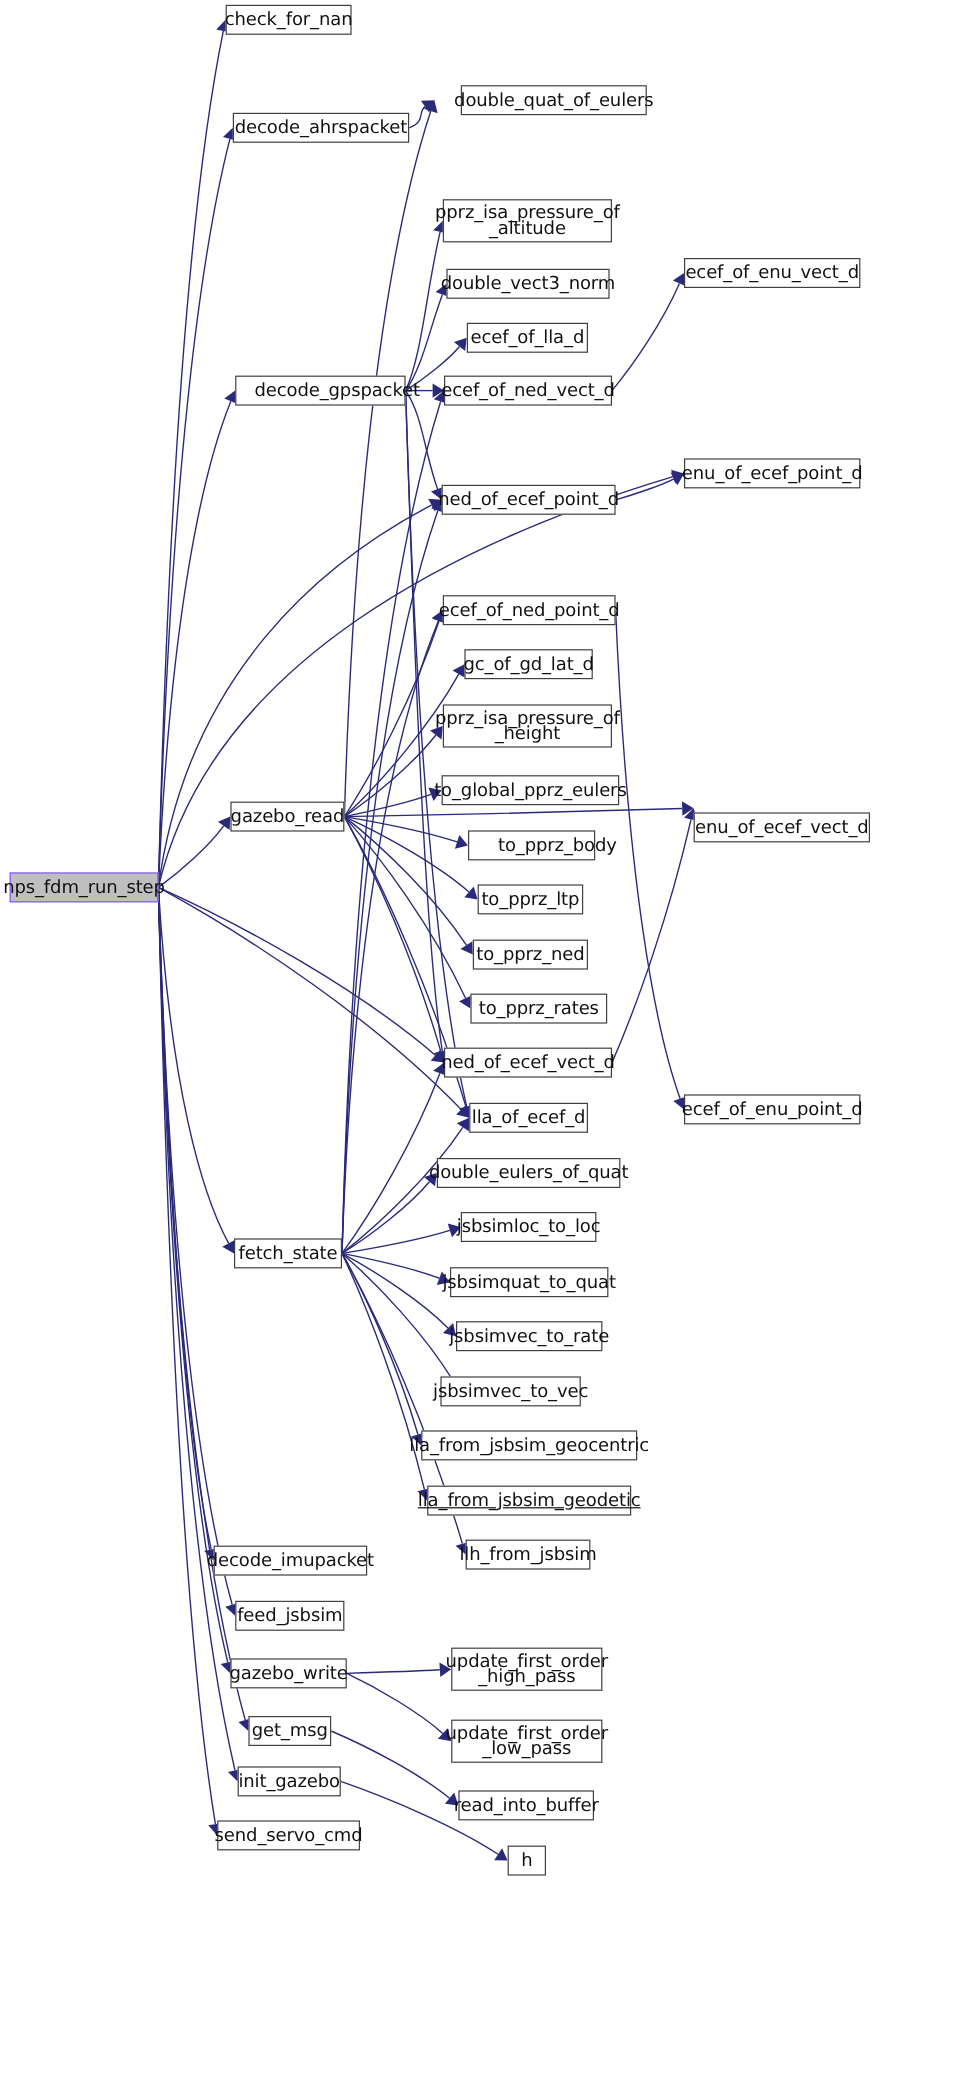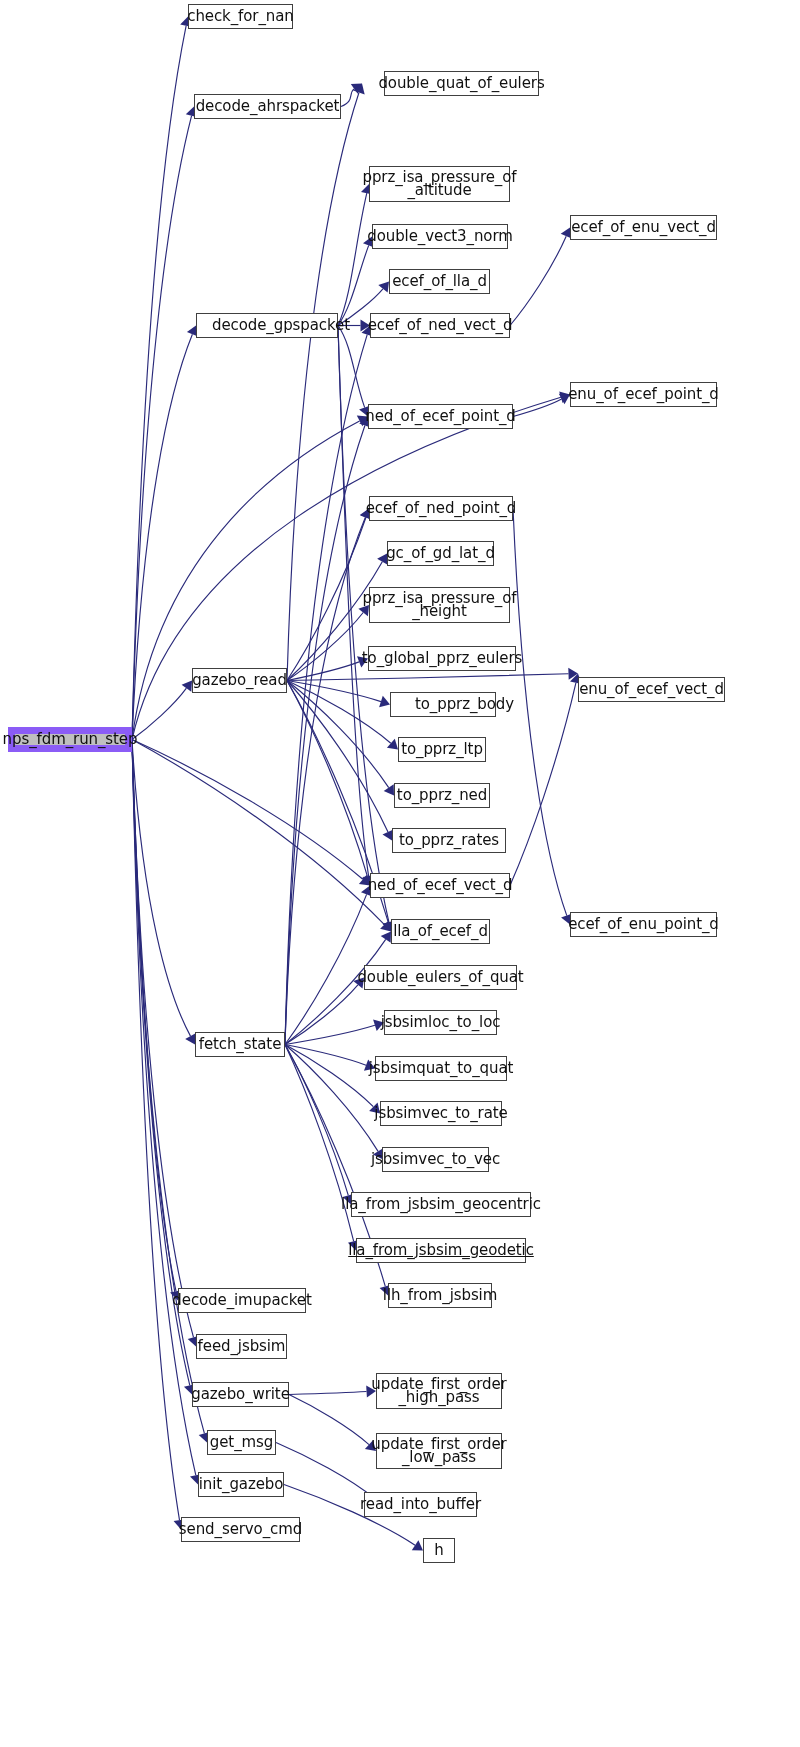--- a/index.html
+++ b/index.html
@@ -44,21 +44,21 @@
     display: flex;
     align-items: center;
     justify-content: center;
     text-align: center;
     white-space: pre-line;
     letter-spacing: -0.1px;
     z-index: 3;
   }
   .node.root {
     background: #bfbfbf;
-    border: 7px solid #8b5cf6;
+    border: 1px solid #8b5cf6;
   }
 </style>
 </head>
 <body>
 
 <div id="graph-root">
   <svg class="edges" id="edge-layer" viewBox="0 0 800 1747">
       <path class="edge-path" d="M 132.0 739.5 C 142.0 341.8 164.5 132.2 186.1 25.8"></path>
       <polygon class="arrow-head" points="188.0,16.5 192.0,27.0 180.2,24.6"></polygon>
       <path class="edge-path" d="M 132.0 739.5 C 142.0 391.3 168.0 207.8 191.6 115.7"></path>
@@ -198,30 +198,30 @@
       <div class="node" style="left: 394px; top: 783px; width: 96px; height: 25px;">to_pprz_ned</div>
       <div class="node" style="left: 392px; top: 828px; width: 114px; height: 25px;">to_pprz_rates</div>
       <div class="node" style="left: 370px; top: 873px; width: 140px; height: 25px;">ned_of_ecef_vect_d</div>
       <div class="node" style="left: 570px; top: 912px; width: 147px; height: 25px;">ecef_of_enu_point_d</div>
       <div class="node" style="left: 391px; top: 919px; width: 99px; height: 25px;">lla_of_ecef_d</div>
       <div class="node" style="left: 364px; top: 965px; width: 153px; height: 25px;">double_eulers_of_quat</div>
       <div class="node" style="left: 195px; top: 1032px; width: 90px; height: 25px;">fetch_state</div>
       <div class="node" style="left: 384px; top: 1010px; width: 113px; height: 25px;">jsbsimloc_to_loc</div>
       <div class="node" style="left: 375px; top: 1056px; width: 132px; height: 25px;">jsbsimquat_to_quat</div>
       <div class="node" style="left: 380px; top: 1101px; width: 122px; height: 25px;">jsbsimvec_to_rate</div>
-      <div class="node" style="left: 382px; top: 1147px; width: 107px; height: 25px;">jsbsimvec_to_vec</div>
+      <div class="node" style="left: 367px; top: 1147px; width: 117px; height: 25px;">jsbsimvec_to_vec</div>
       <div class="node" style="left: 351px; top: 1192px; width: 180px; height: 25px;">lla_from_jsbsim_geocentric</div>
       <div class="node" style="left: 356px; top: 1238px; width: 170px; height: 25px; text-decoration: underline;">lla_from_jsbsim_geodetic</div>
       <div class="node" style="left: 388px; top: 1283px; width: 104px; height: 25px;">llh_from_jsbsim</div>
       <div class="node" style="left: 178px; top: 1288px; width: 128px; height: 25px;">decode_imupacket</div>
       <div class="node" style="left: 196px; top: 1334px; width: 91px; height: 25px;">feed_jsbsim</div>
       <div class="node" style="left: 192px; top: 1382px; width: 97px; height: 25px;">gazebo_write</div>
       <div class="node" style="left: 376px; top: 1373px; width: 126px; height: 36px;">update_first_order
 _high_pass</div>
       <div class="node" style="left: 207px; top: 1430px; width: 69px; height: 25px;">get_msg</div>
       <div class="node" style="left: 376px; top: 1433px; width: 126px; height: 36px;">update_first_order
 _low_pass</div>
       <div class="node" style="left: 198px; top: 1472px; width: 86px; height: 25px;">init_gazebo</div>
-      <div class="node" style="left: 364px; top: 1492px; width: 113px; height: 25px;">read_into_buffer</div>
+      <div class="node" style="left: 382px; top: 1492px; width: 113px; height: 25px;">read_into_buffer</div>
       <div class="node" style="left: 181px; top: 1517px; width: 119px; height: 25px;">send_servo_cmd</div>
       <div class="node" style="left: 423px; top: 1538px; width: 32px; height: 25px;">h</div>
     </div>
 </div>
 
 </body></html>

